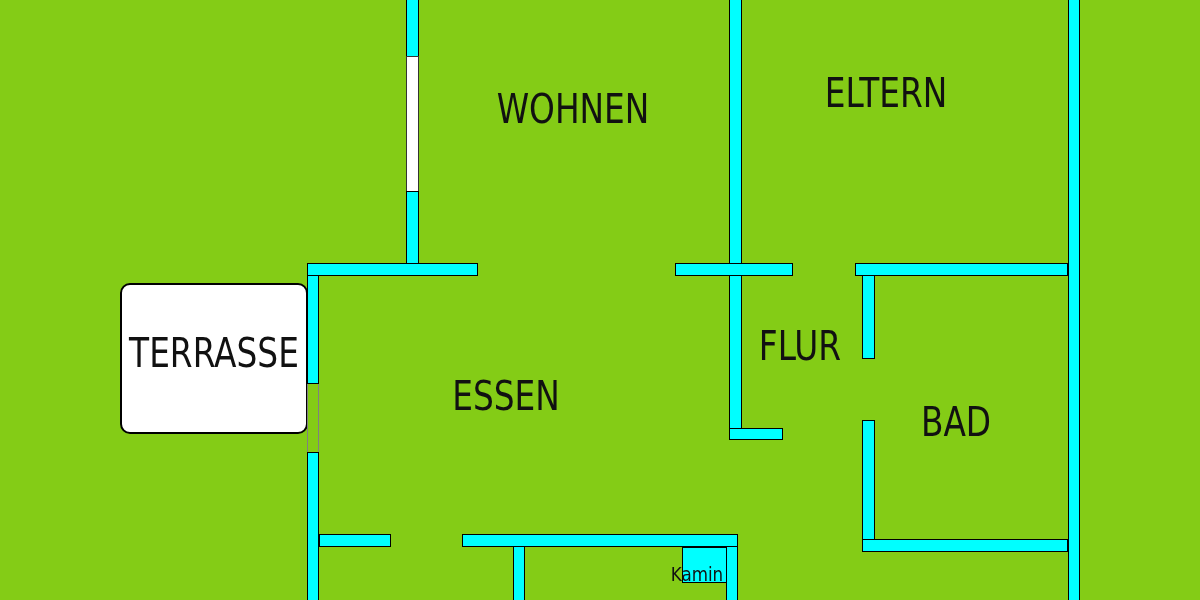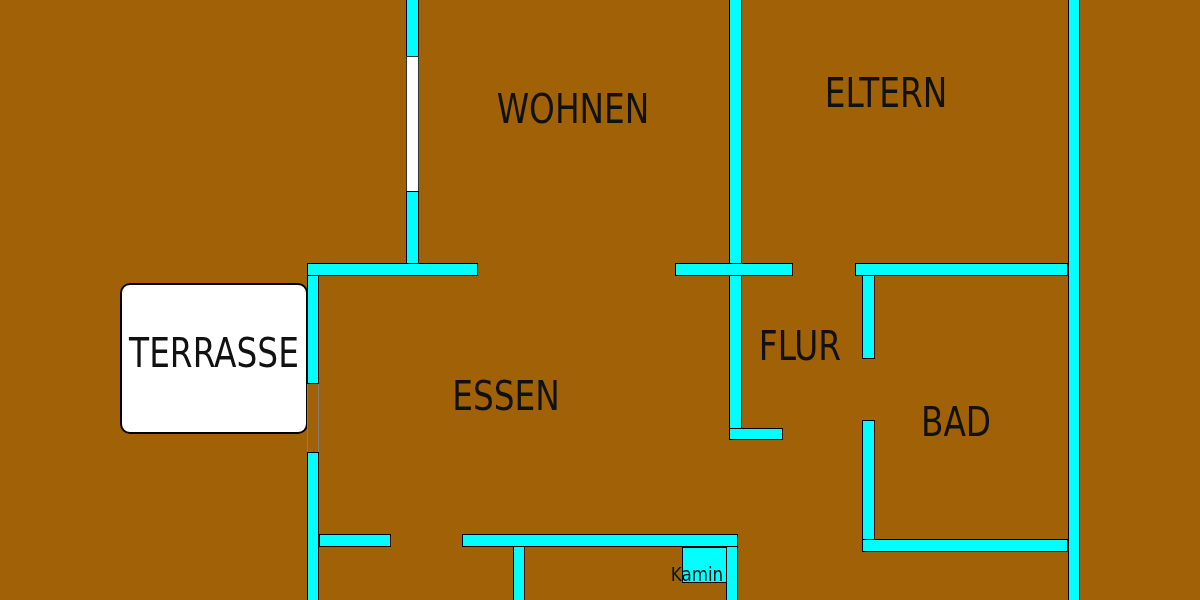--- a/index.html
+++ b/index.html
@@ -5,21 +5,21 @@
   html, body {
     margin: 0;
     padding: 0;
     background: #ffffff;
     font-family: "DejaVu Sans", "Liberation Sans", sans-serif;
   }
   #canvas {
     position: relative;
     width: 1200px;
     height: 600px;
-    background: #a16207;
+    background: #84cc16;
     overflow: hidden;
   }
   .wall {
     position: absolute;
     background: #00ffff;
     border: 1.5px solid #000;
     box-sizing: border-box;
   }
   .window {
     position: absolute;

